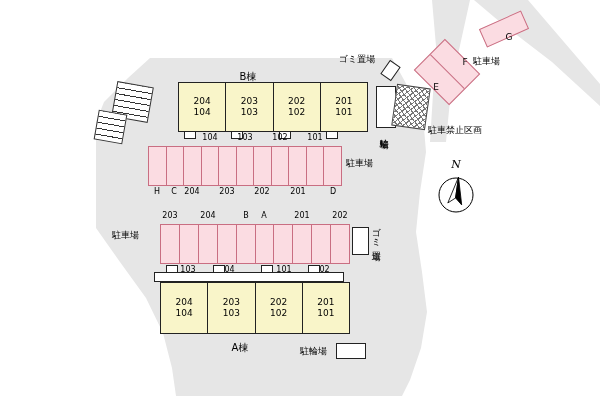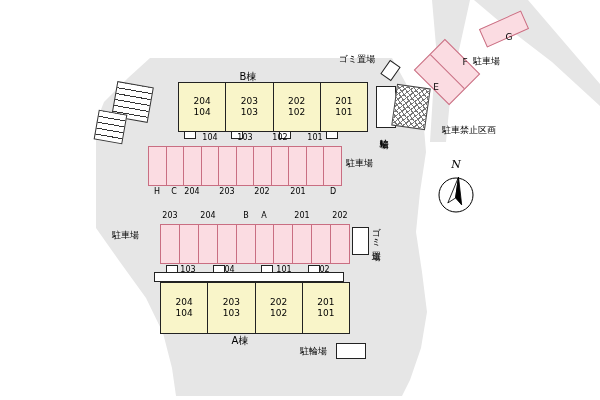--- a/index.html
+++ b/index.html
@@ -96,21 +96,21 @@
     <div class="pdivider"></div>
   </div>
   <div class="pblock" style="left:481px;top:19px;width:46px;height:20px;transform:rotate(-24deg);"></div>
 
   <div class="lab t9" style="left:509px;top:33px;">G</div>
   <div class="lab t9" style="left:465px;top:58px;">F</div>
   <div class="lab t9" style="left:436px;top:83px;">E</div>
   <div class="lab t9 noctr" style="left:473px;top:57px;">駐車場</div>
 
   <div class="hatch" style="left:394px;top:86px;width:34px;height:42px;transform:rotate(8deg);"></div>
-  <div class="lab t9 noctr" style="left:442px;top:126px;">駐車禁止区画</div>
+  <div class="lab t9 noctr" style="left:428px;top:126px;">駐車禁止区画</div>
 
   <div class="lab" style="left:456px;top:159px;font-size:11px;font-style:italic;font-family:'DejaVu Serif',serif;">N</div>
   <svg style="position:absolute;left:430px;top:172px;" width="52" height="46">
     <circle cx="26" cy="23" r="17" fill="none" stroke="#000" stroke-width="1"></circle>
     <g transform="rotate(8 26 23)">
       <polygon points="26,5 19,32 26,26" fill="#fff" stroke="#000" stroke-width="0.8"></polygon>
       <polygon points="26,5 33,32 26,26" fill="#000" stroke="#000" stroke-width="0.8"></polygon>
     </g>
   </svg>
 
@@ -191,18 +191,18 @@
     <div class="unit">
       <span>202</span>
       <span>102</span>
     </div>
     <div class="unit">
       <span>201</span>
       <span>101</span>
     </div>
   </div>
 
-  <div class="lab t10" style="left:240px;top:336px;text-align:right;">A棟</div>
+  <div class="lab t10" style="left:240px;top:343px;text-align:right;">A棟</div>
 
   <div class="lab t9 noctr" style="left:300px;top:347px;">駐輪場</div>
   <div class="wbox" style="left:336px;top:343px;width:30px;height:16px;"></div>
 
 </div>
 
 </body></html>

